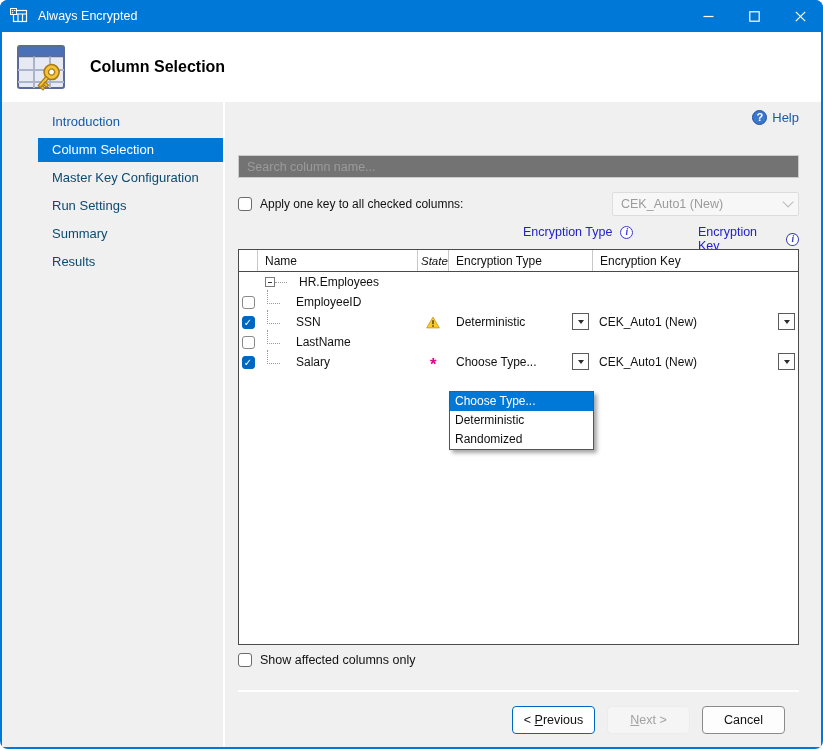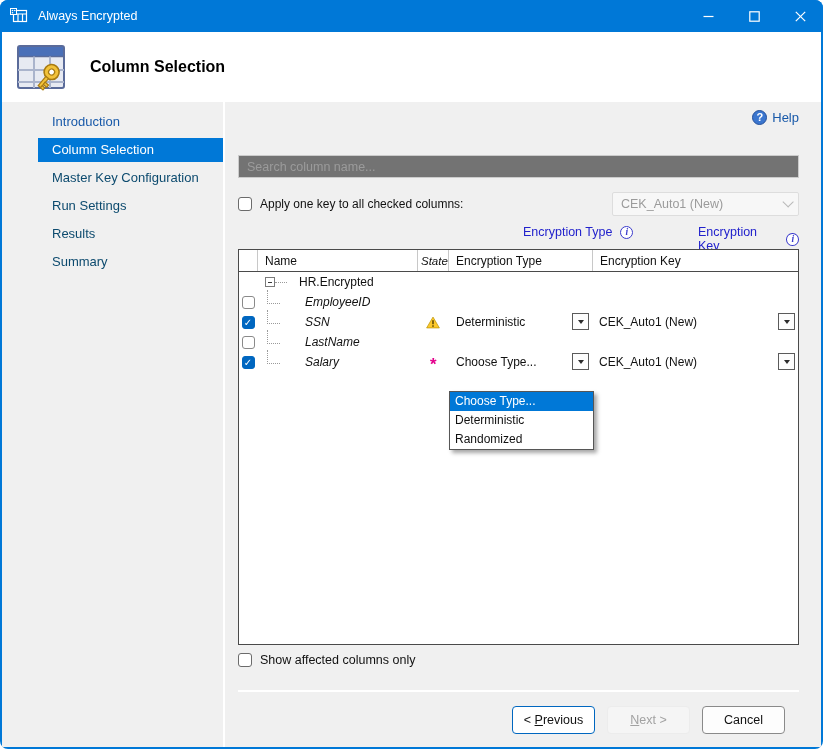--- a/index.html
+++ b/index.html
@@ -69,21 +69,21 @@
   .cell.col-state{ justify-content:center; padding-left:0; }
   .cell.col-type,.cell.col-key{ position:relative; }
   .rowcb{ width:13px; height:13px; border:1px solid #8A8A8A; border-radius:3px; background:#fff; }
   .rowcb.checked{ background:#0067C0; border-color:#0067C0; color:#fff; font-size:10px; line-height:12px; text-align:center; }
   .expand-box{ width:10px; height:10px; border:1px solid #7A7A7A; background:#fff; margin-left:8px; position:relative; flex:0 0 auto;}
   .expand-box::after{ content:""; position:absolute; left:2px; right:2px; top:4px; border-top:1px solid #3A3A3A; }
   .dots-h{ width:12px; border-bottom:1px dotted #9A9A9A; height:0; flex:0 0 auto;}
   .tree-l{ width:13px; height:14px; margin-left:10px; border-left:1px dotted #9A9A9A; border-bottom:1px dotted #9A9A9A;
            transform:translateY(-5px); flex:0 0 auto;}
   .node-label{ margin-left:12px; }
-  .child-label{ margin-left:25px;font-style:italic; }
+  .child-label{ margin-left:16px; }
   .type-text{ padding-left:8px; }
   .key-text{ padding-left:7px; }
   .dd-btn{ position:absolute; right:3px; top:1px; width:17px; height:17px; background:#FDFDFD; border:1px solid #5A5A5A;
            display:flex; align-items:center; justify-content:center; }
   .dd-arrow{ width:0; height:0; border-left:3.5px solid transparent; border-right:3.5px solid transparent; border-top:4px solid #2B2B2B; }
   .warn-icon{ width:14px; height:13px; display:block; }
   .req-star{ color:#E3008C; font-size:17px; font-weight:bold; line-height:10px; transform:translateY(3px); }
   
   .dd-list{ position:absolute; left:210px; top:141px; width:145px; background:#fff; border:1px solid #565656;
             box-shadow:3px 3px 4px rgba(0,0,0,0.35); z-index:5; }
@@ -159,22 +159,22 @@
     <span class="header-title">Column Selection</span>
   </div>
 
   <div class="bodyrow">
 
     <div class="sidebar">
       <div class="side-item link">Introduction</div>
       <div class="side-item selected">Column Selection</div>
       <div class="side-item">Master Key Configuration</div>
       <div class="side-item">Run Settings</div>
+      <div class="side-item">Summary</div>
       <div class="side-item">Results</div>
-      <div class="side-item">Summary</div>
     </div>
 
     <div class="content">
 
       <div class="help-row">
         <span class="help-icon">?</span>
         <span class="help-label">Help</span>
       </div>
 
       <input class="search-input" type="text" placeholder="Search column name..." style="">
@@ -206,21 +206,21 @@
           <span class="hc col-state">State</span>
           <span class="hc col-type">Encryption Type</span>
           <span class="hc col-key">Encryption Key</span>
         </div>
 
         <div class="t-row">
           <span class="cell col-check"></span>
           <span class="cell col-name">
             <span class="expand-box"></span>
             <span class="dots-h"></span>
-            <span class="node-label">HR.Encrypted</span>
+            <span class="node-label">HR.Employees</span>
           </span>
           <span class="cell col-state"></span>
             <span class="cell col-type"></span>
             <span class="cell col-key"></span>
         </div>
 
         <div class="t-row">
           <span class="cell col-check">
               <span class="rowcb"></span>
             </span>

